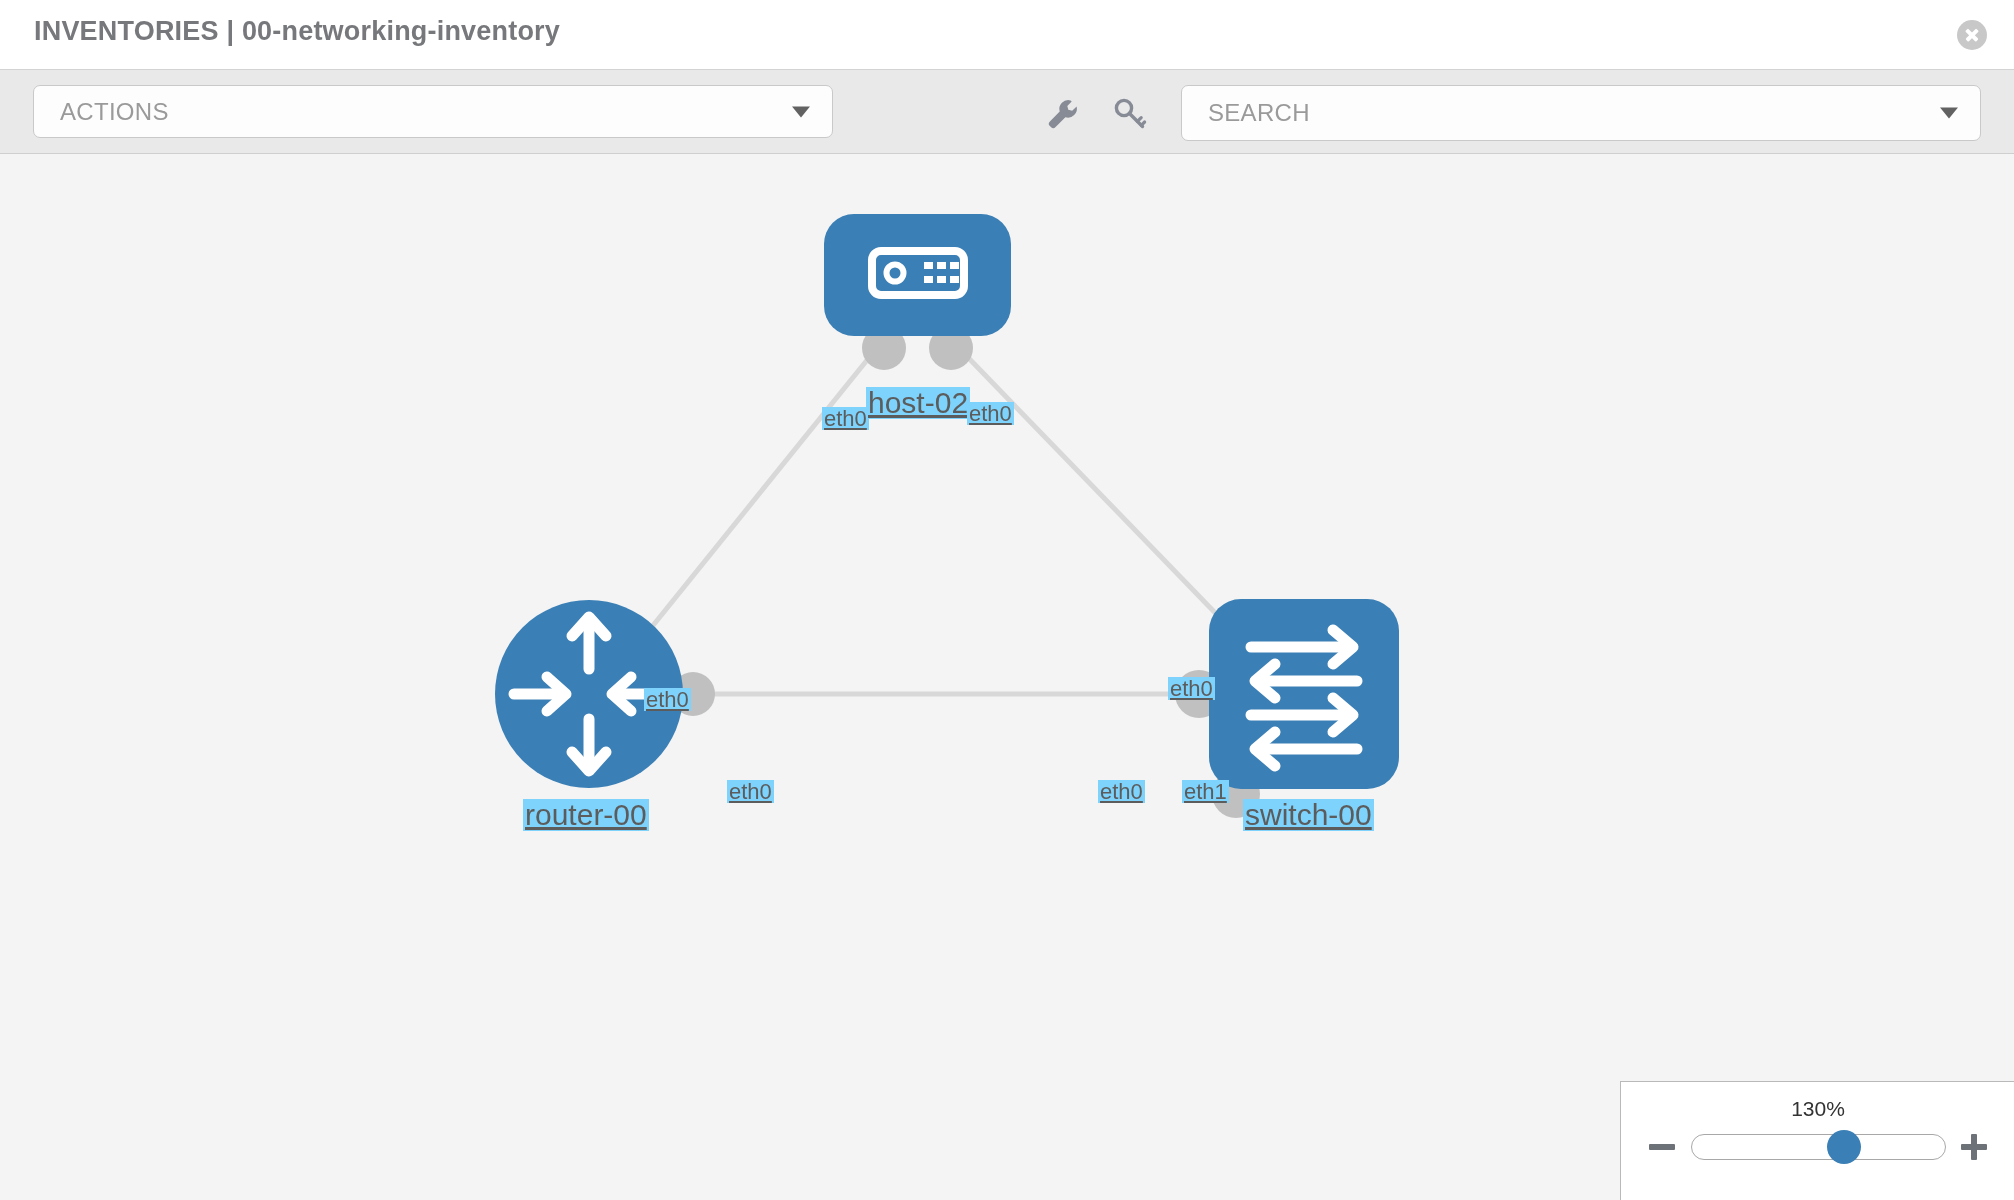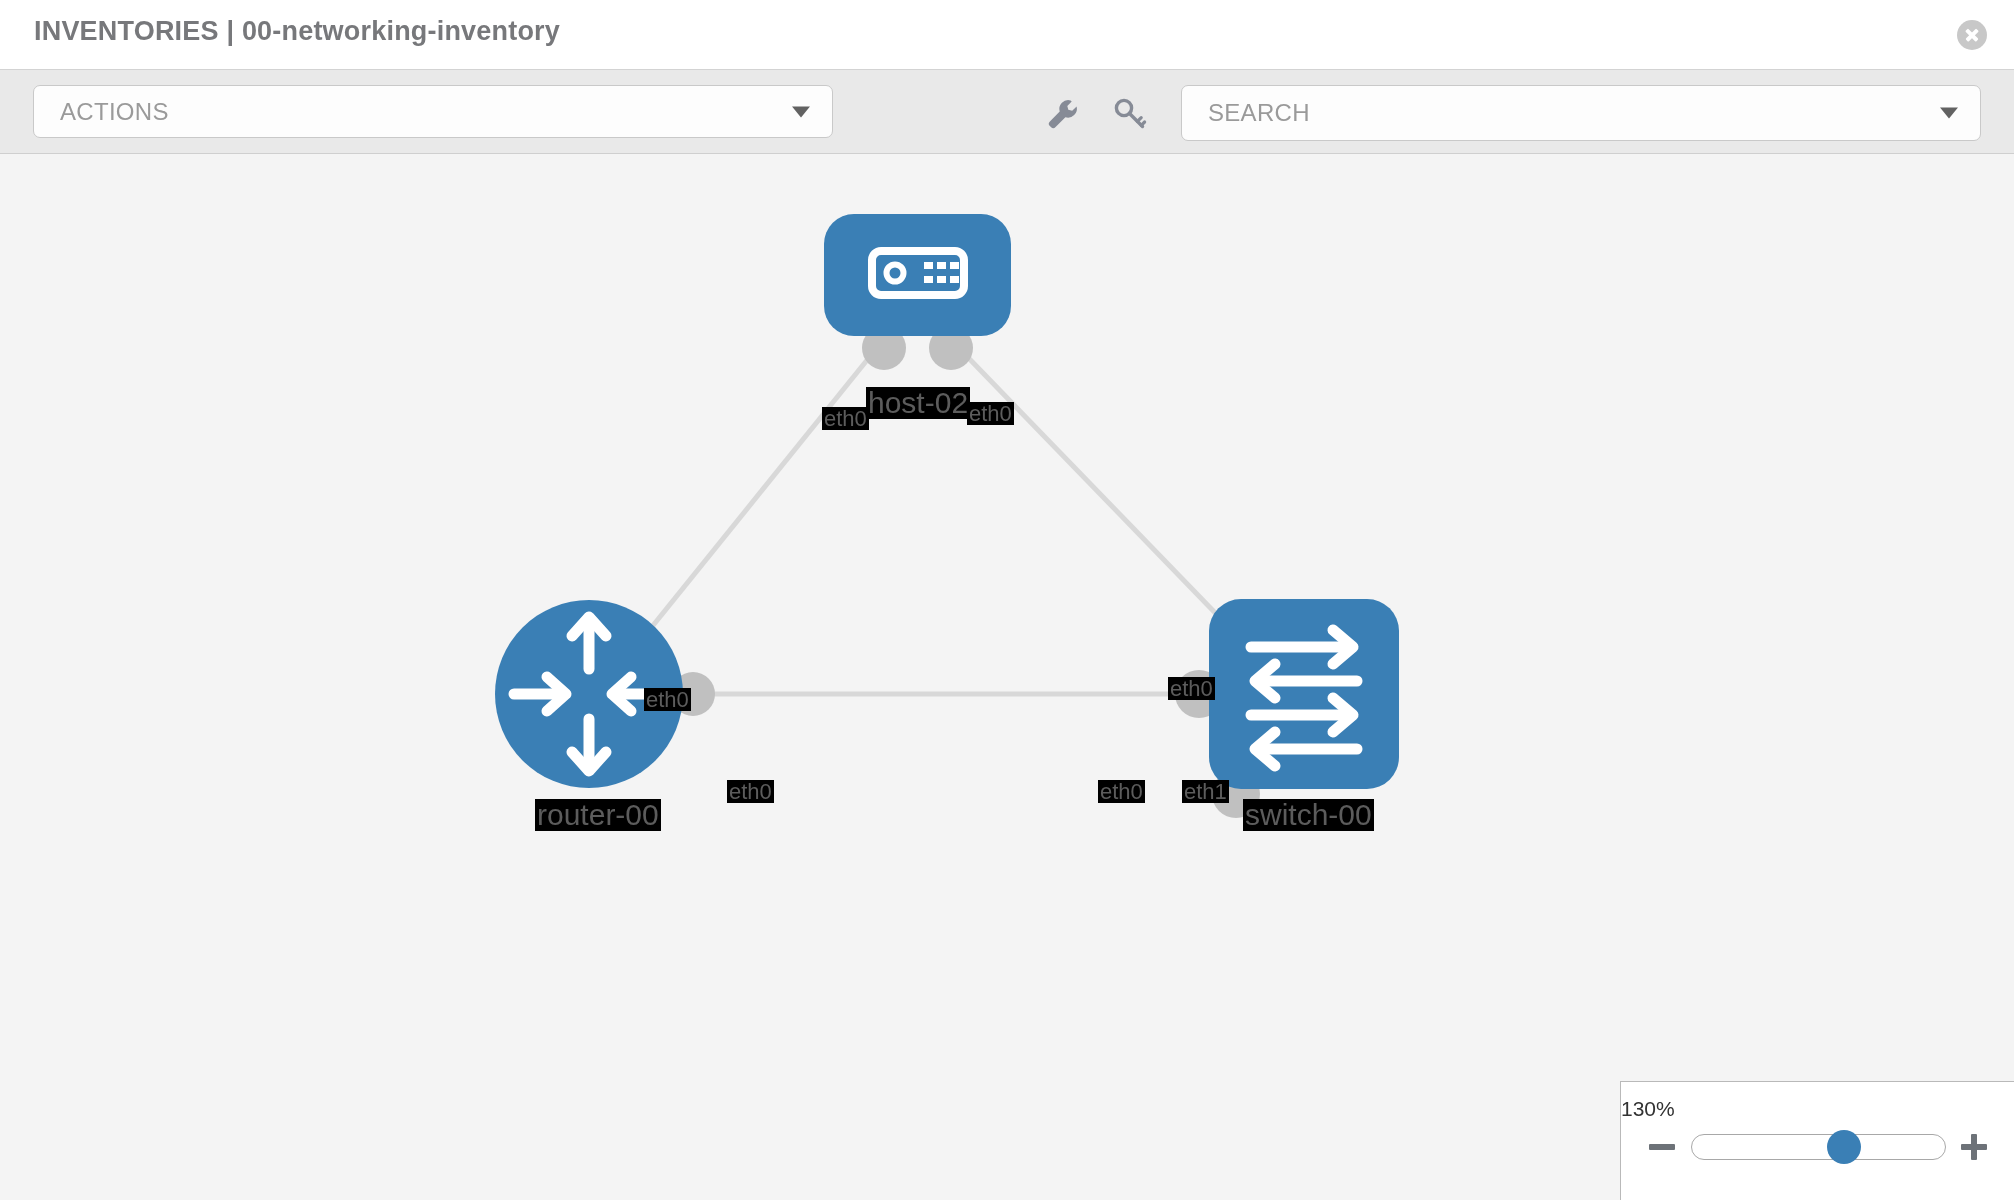--- a/index.html
+++ b/index.html
@@ -131,25 +131,26 @@
     overflow: hidden;
   }
   #topology-svg {
     position: absolute;
     top: 0; left: 0;
   }
 
   
   .nlabel {
     position: absolute;
-    background: #000000;
+    background: #7dd3fc;
     color: #5c5c5c;
     white-space: nowrap;
     line-height: 1.05;
     padding: 0 2px;
+    text-decoration: underline;
   }
   .node-name { font-size: 30px; }
   .edge-name { font-size: 22px; }
 
   
   .zoom-panel {
     position: absolute;
     left: 1620px;
     top: 1081px;
     width: 394px;
@@ -157,20 +158,21 @@
     background: #ffffff;
     border-top: 1px solid #b9b9b9;
     border-left: 1px solid #b9b9b9;
     box-sizing: border-box;
   }
   .zoom-value {
     position: absolute;
     top: 15px;
     left: 0;
     width: 394px;
+    text-align: center;
     font-size: 21px;
     color: #333333;
   }
   .zoom-minus, .zoom-plus {
     position: absolute;
     top: 52px;
     width: 26px;
     height: 26px;
     cursor: pointer;
   }
@@ -330,21 +332,21 @@
   <div class="nlabel edge-name" style="left:644px; top:534px;">eth0</div>
 
   <div class="nlabel edge-name" style="left:1168px; top:523px;">eth0</div>
 
   <div class="nlabel edge-name" style="left:727px; top:626px;">eth0</div>
 
   <div class="nlabel edge-name" style="left:1098px; top:626px;">eth0</div>
 
   <div class="nlabel edge-name" style="left:1182px; top:626px;">eth1</div>
 
-  <div class="nlabel node-name" style="left:523px; top:1000px; top:645px;margin-left:12px;">router-00</div>
+  <div class="nlabel node-name" style="left:523px; top:1000px; top:645px;">router-00</div>
 
   <div class="nlabel node-name" style="left:1243px; top:645px;">switch-00</div>
 </div>
 
 <div class="zoom-panel">
   <div class="zoom-value">130%</div>
   <div class="zoom-minus"></div>
   <div class="zoom-track">
     <div class="zoom-thumb" id="zoom-thumb" style="left: 60%;"></div>
   </div>

